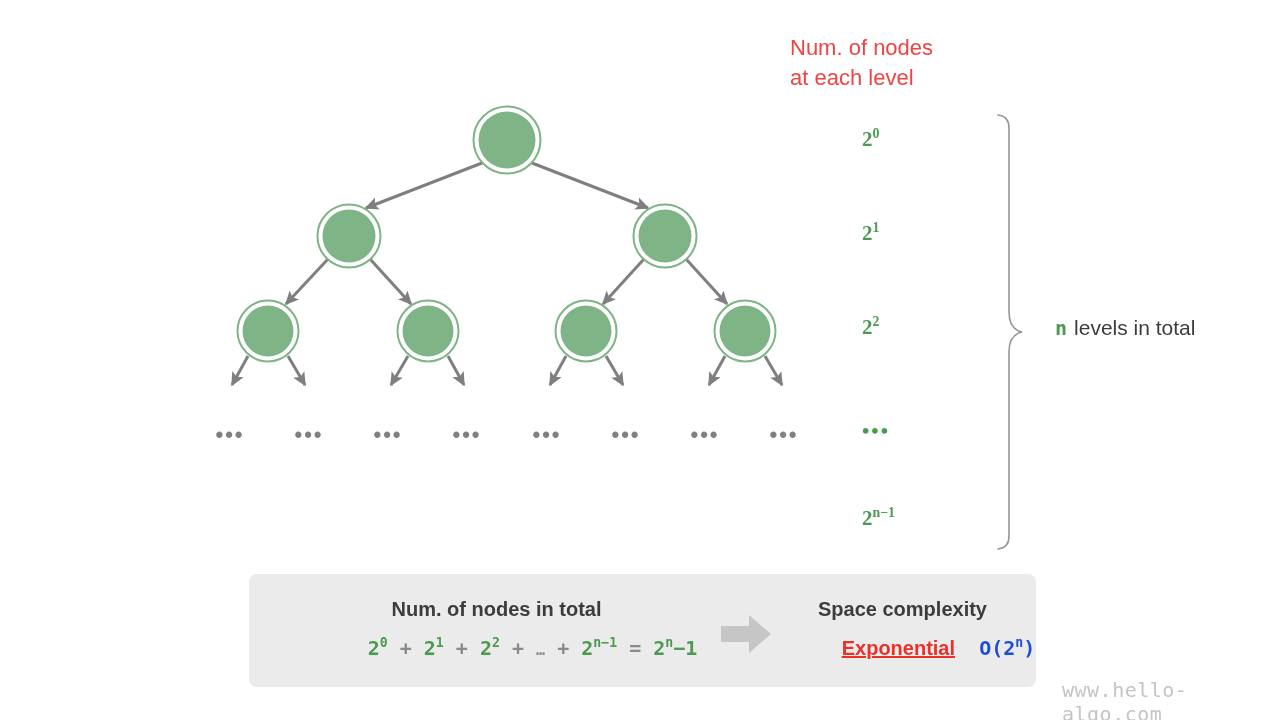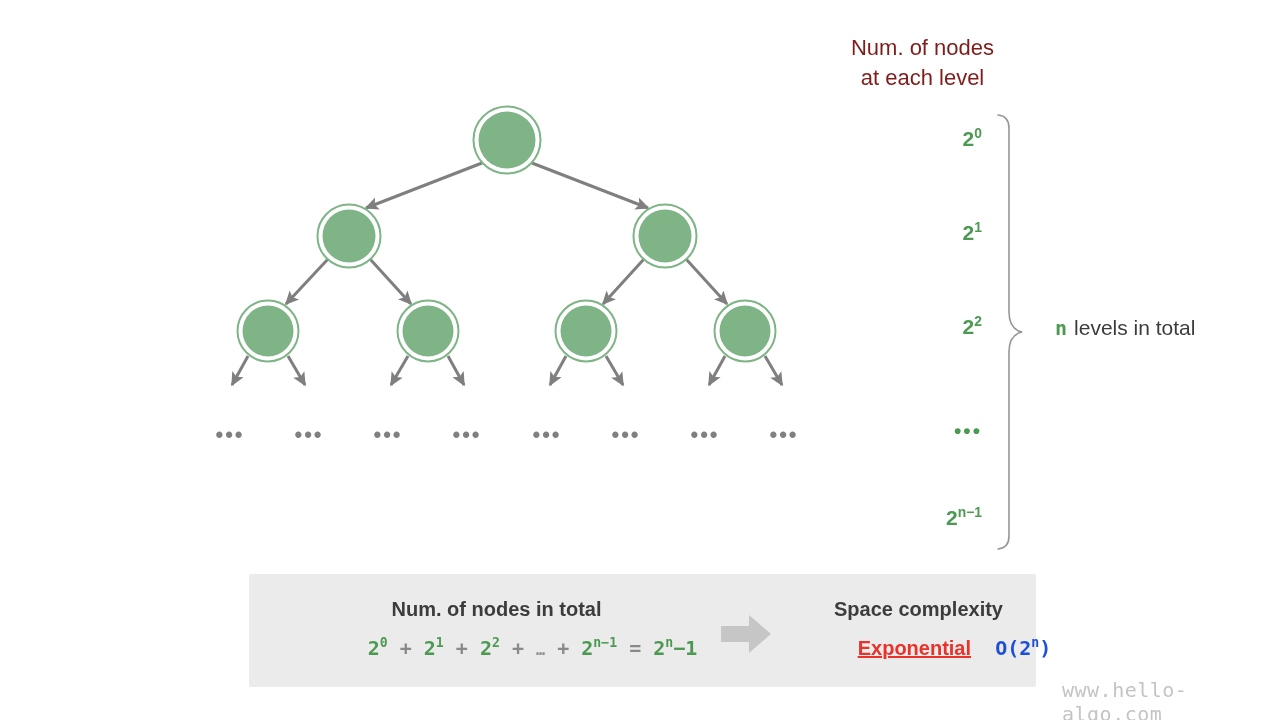--- a/index.html
+++ b/index.html
@@ -17,34 +17,34 @@
   }
 
   
   .abs { position: absolute; }
 
   
   #levels-title {
     left: 790px;
     top: 33px;
     width: 265px;
-    text-align: center;
+    text-align: left;
     font-size: 22px;
     line-height: 30px;
-    color: #7f1d1d;
+    color: #ef4444;
     white-space: pre-line;
   }
 
   
   .level-label {
     position: absolute;
     width: 120px;
-    text-align: right;
+    text-align: left;
     left: 862px;
-    font-family: Liberation Sans, sans-serif;
+    font-family: Liberation Serif, serif;
     font-weight: bold;
     font-size: 21px;
     color: #4c9a52;
     letter-spacing: 0px;
   }
   .level-label sup {
     font-size: 0.66em;
     vertical-align: super;
     line-height: 0;
   }
@@ -87,32 +87,32 @@
     line-height: 22px;
   }
 
   
   #summary {
     left: 249px;
     top: 574px;
     width: 787px;
     height: 113px;
     background: #ebebeb;
-    border-radius: 2px;
+    border-radius: 8px;
   }
   #summary-left {
     position: absolute;
     left: 0px;
     top: 0px;
     width: 495px;
     height: 113px;
   }
   #summary-right {
     position: absolute;
-    left: 552px;
+    left: 536px;
     top: 0px;
     width: 235px;
     height: 115px;
   }
   .panel-head {
     position: absolute;
     top: 24px;
     width: 100%;
     text-align: center;
     font-size: 20px;

